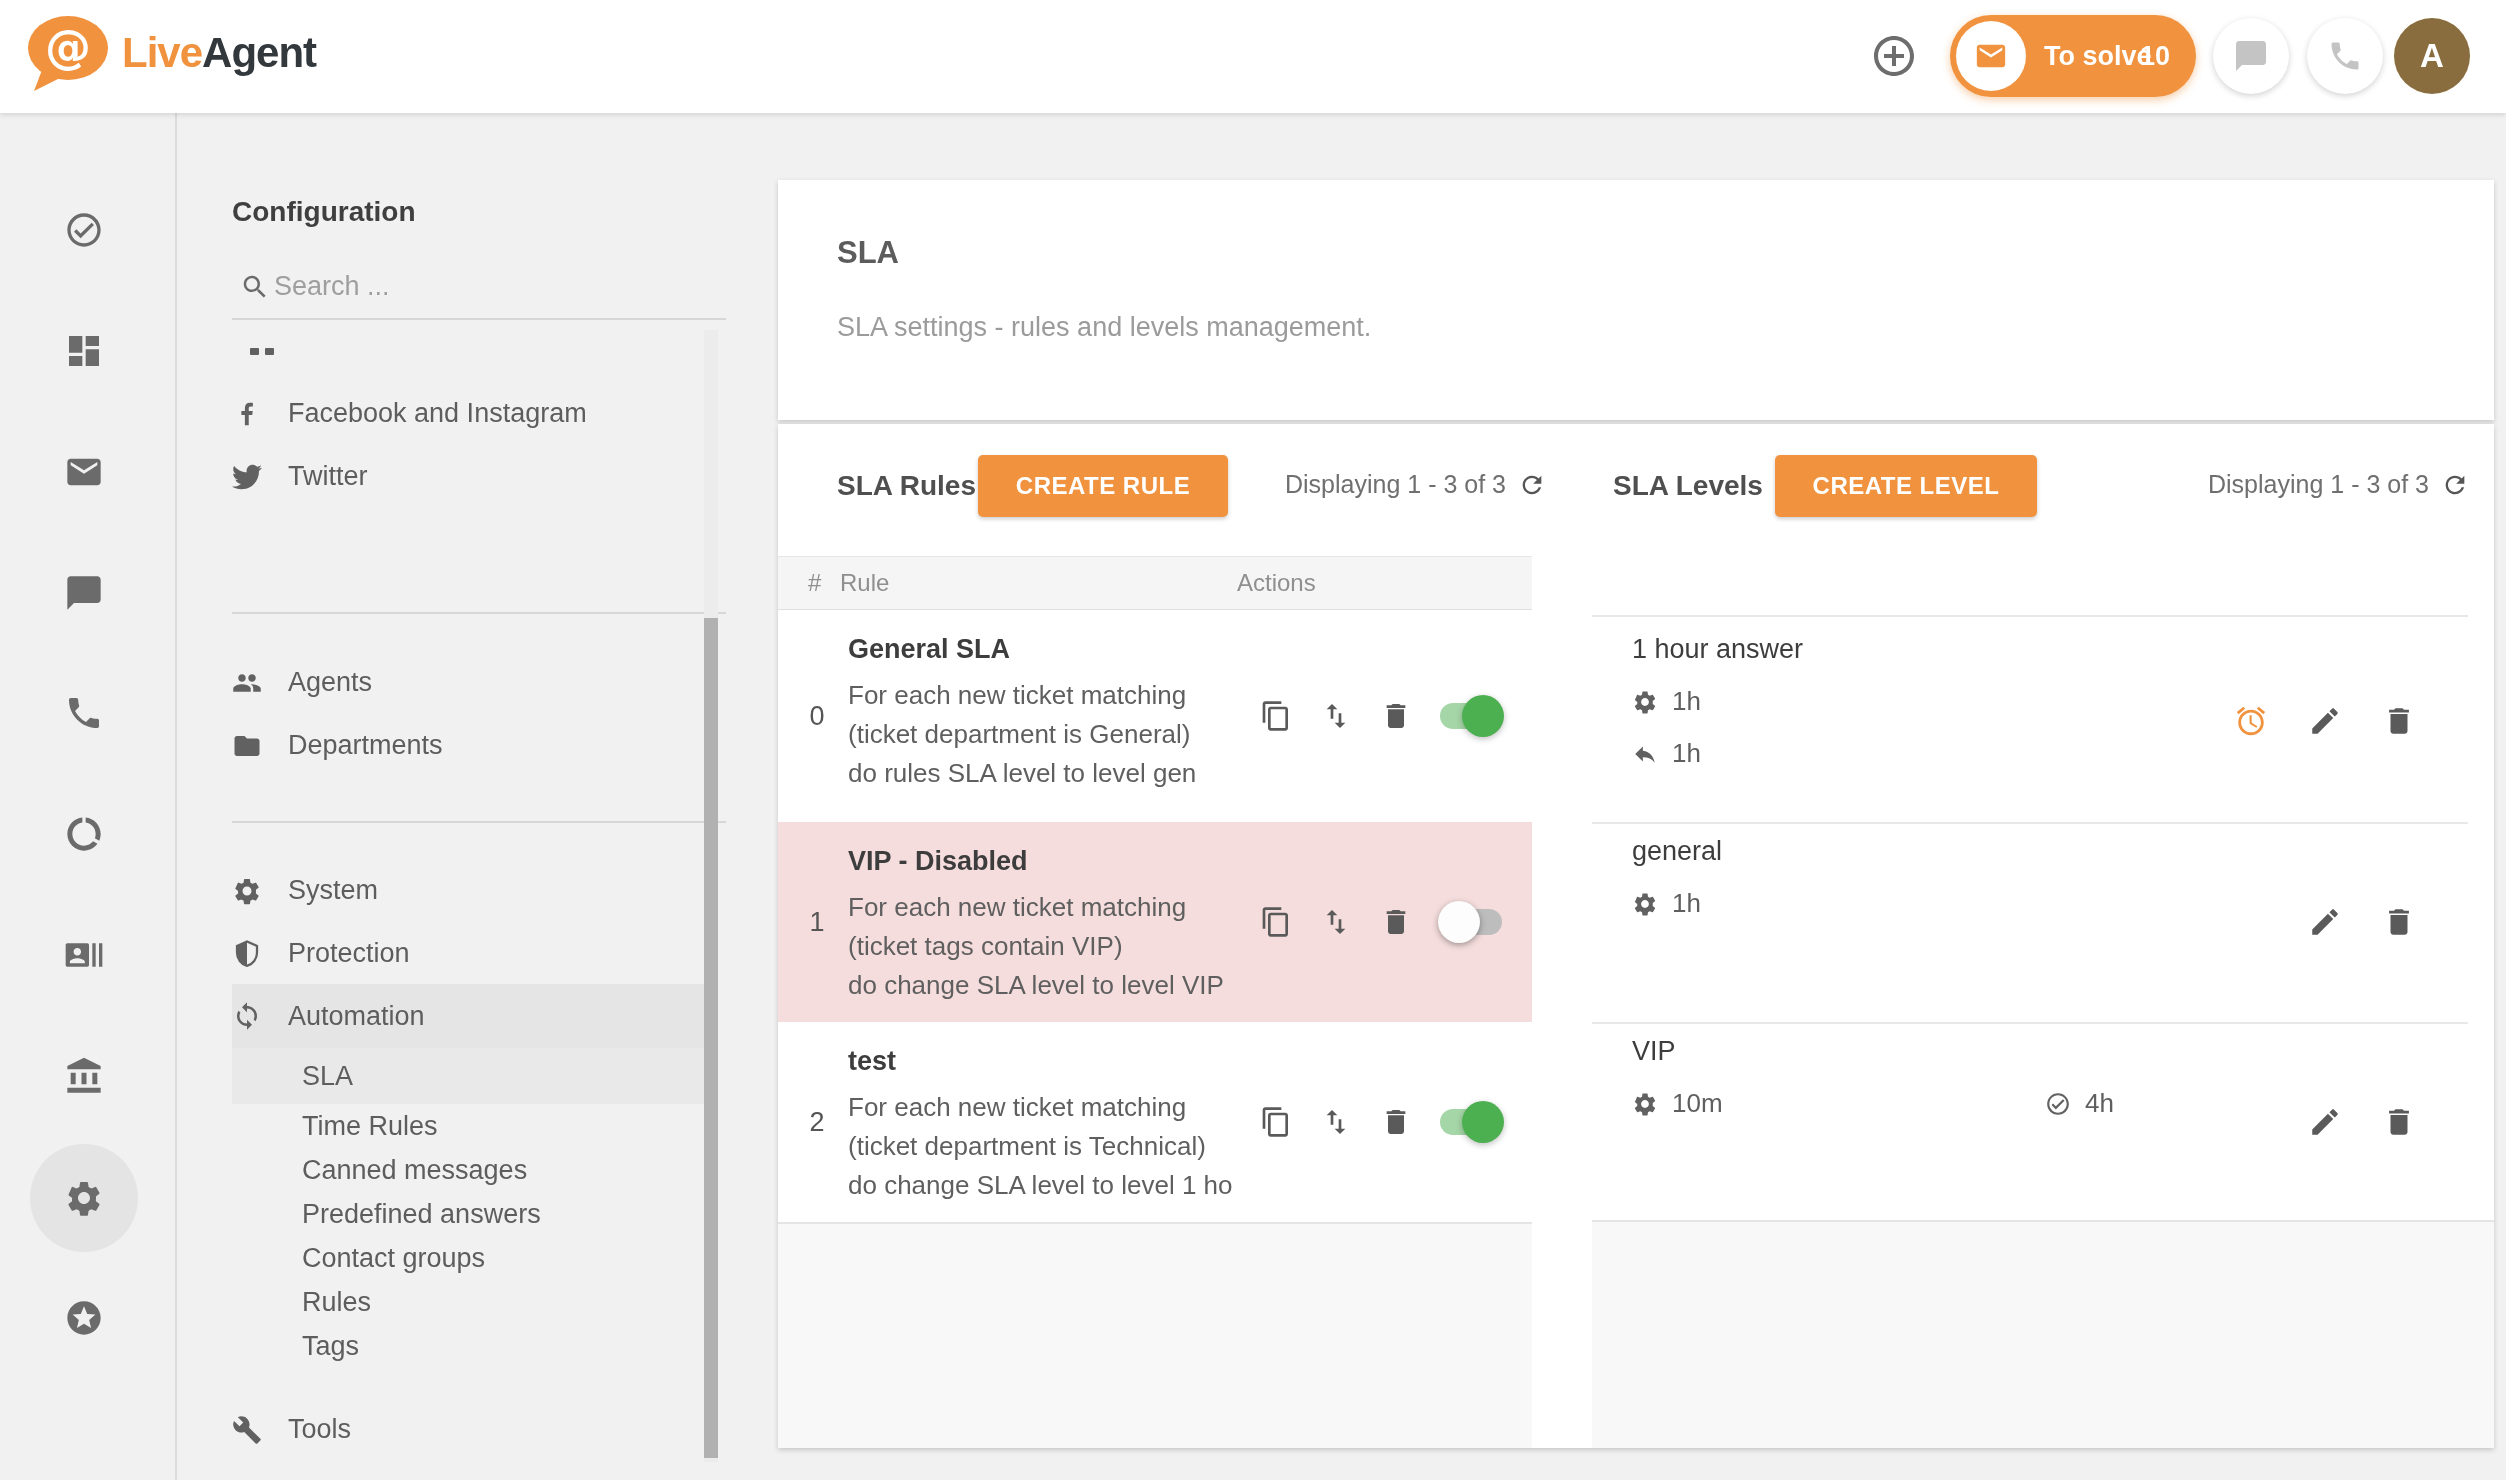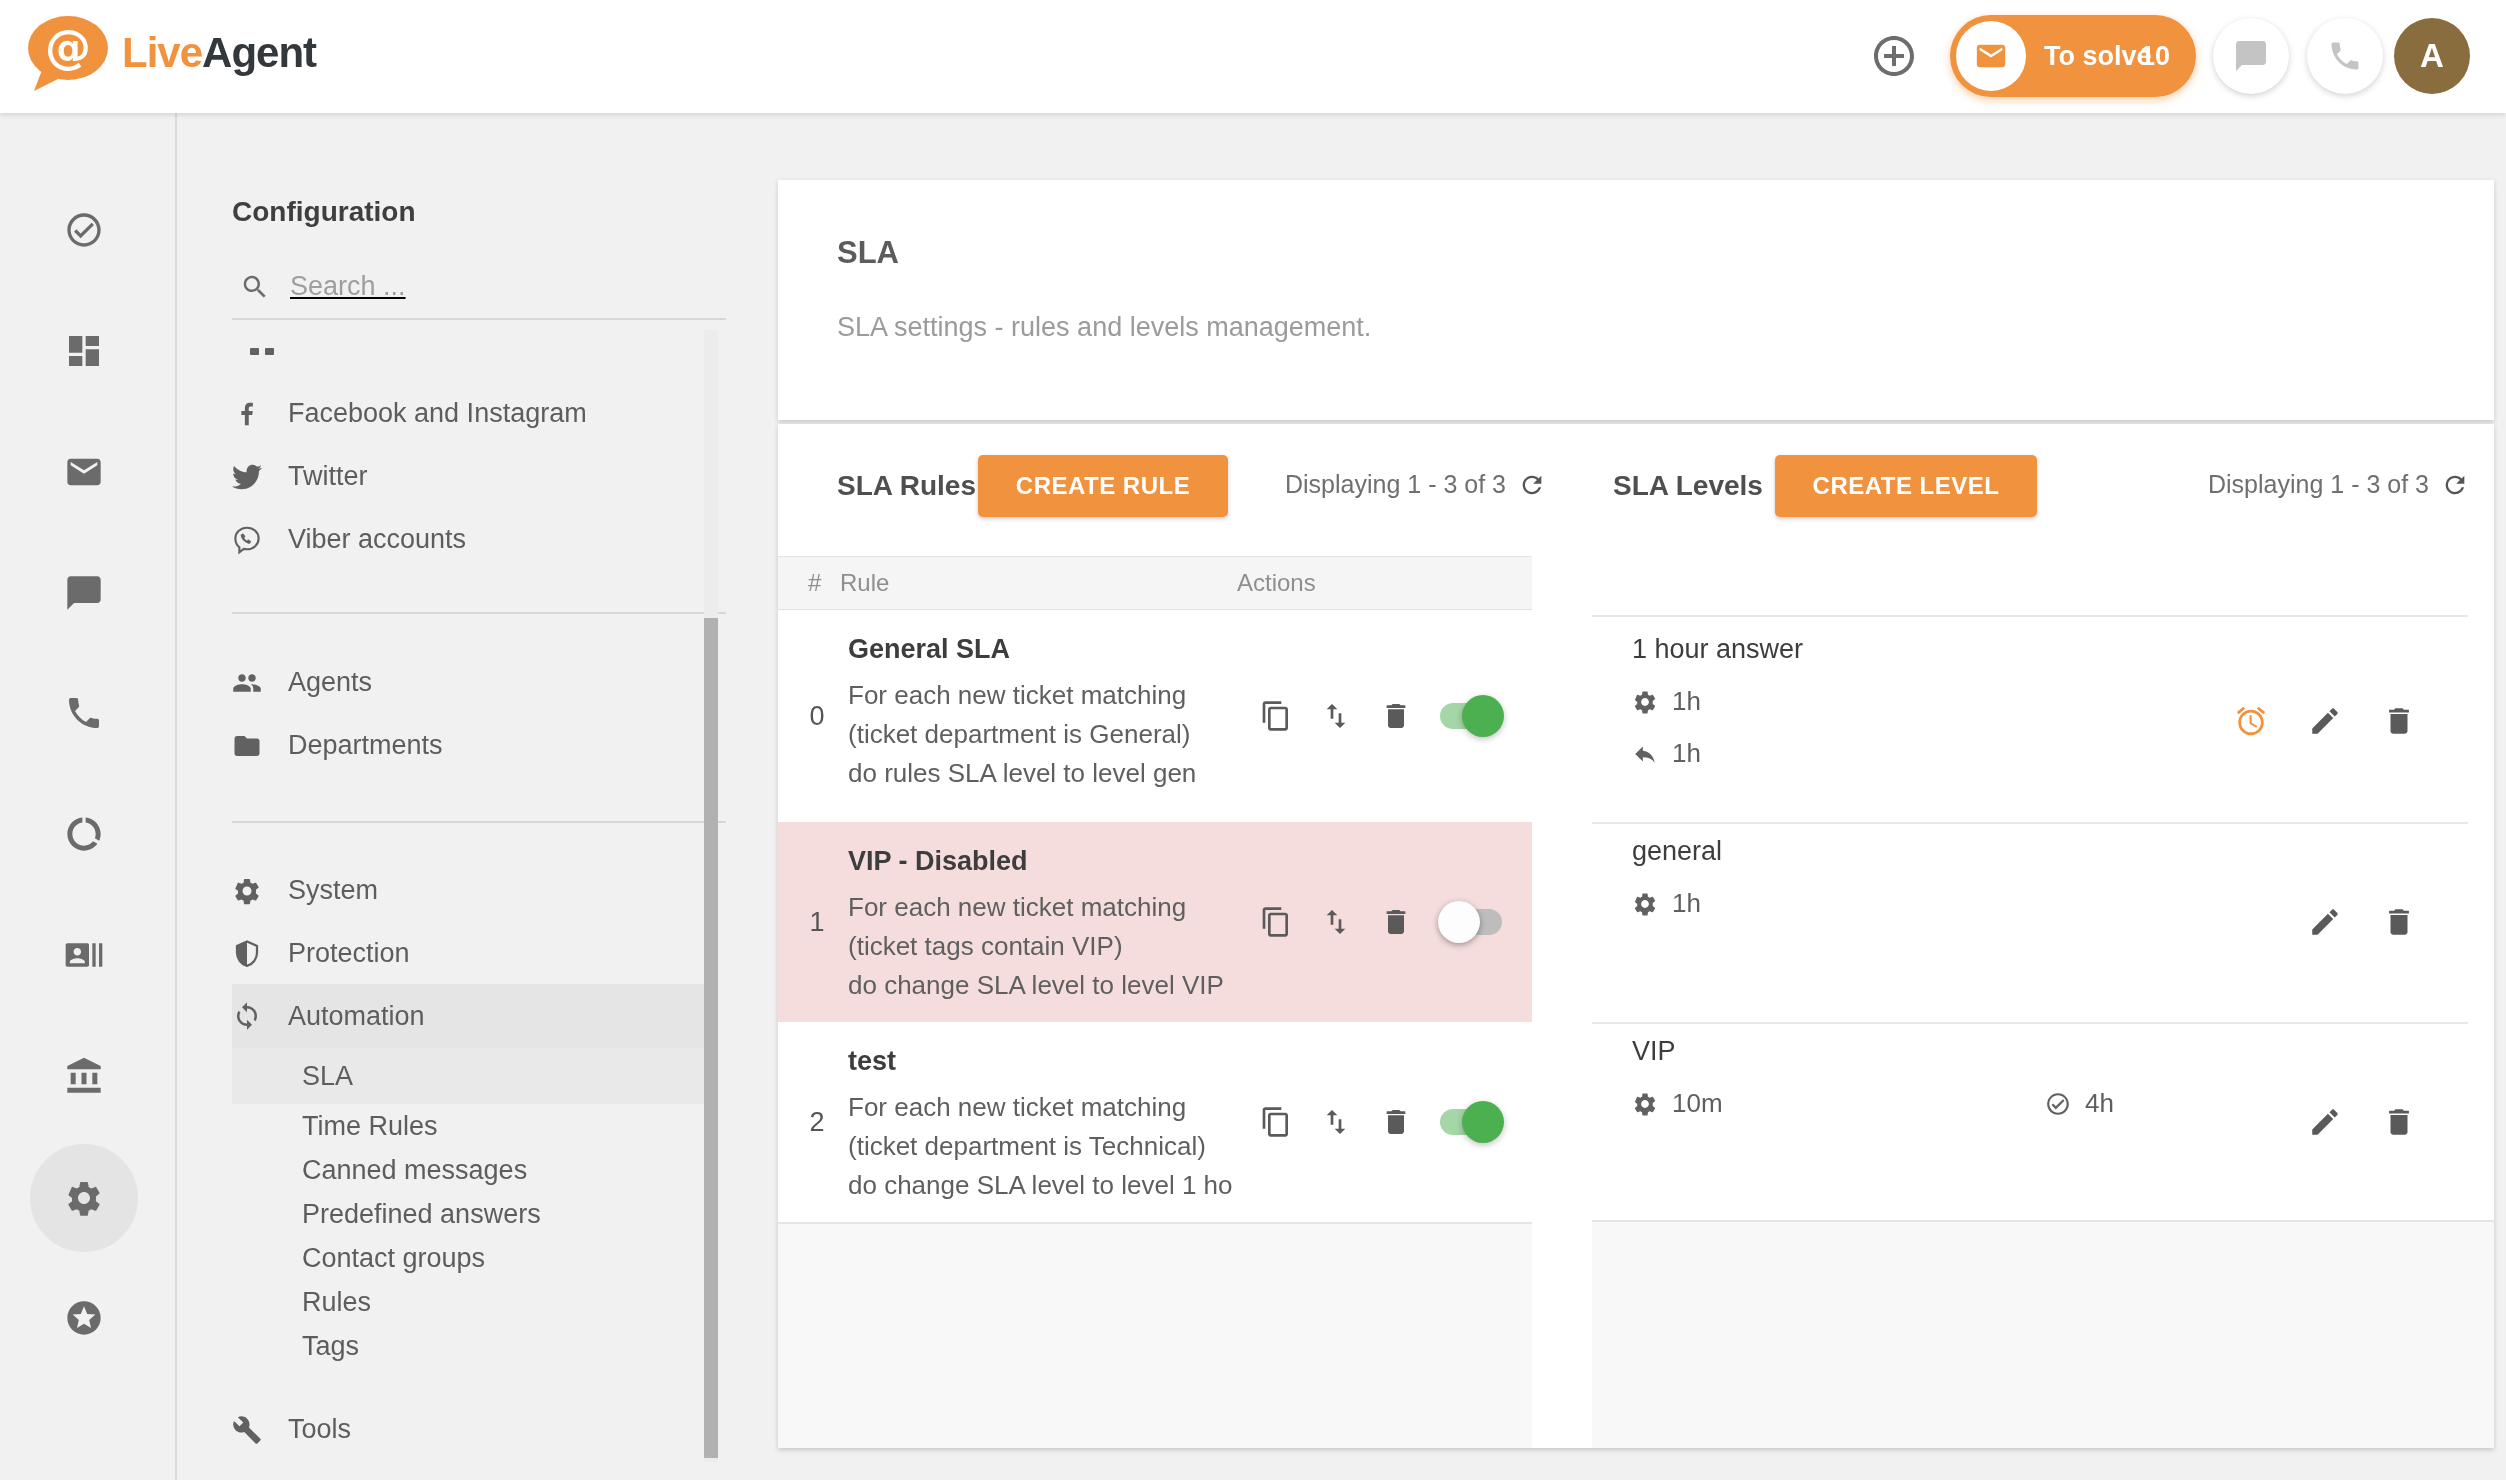--- a/index.html
+++ b/index.html
@@ -31,22 +31,22 @@
 
   
   .rail-border{position:absolute;left:175px;top:113px;width:2px;height:1367px;background:#dcdcdc;}
   .rail-ic{position:absolute;left:64px;width:40px;height:40px;color:#6b6b6b;cursor:pointer;}
   .rail-active-bg{position:absolute;left:30px;top:1144px;width:108px;height:108px;border-radius:50%;
           background:#e4e4e4;}
 
   
   .cfg-title{position:absolute;left:232px;top:196px;font-size:28px;font-weight:bold;color:#3f3f3f;}
   .cfg-search-ic{position:absolute;left:240px;top:272px;width:30px;height:30px;color:#6b6b6b;}
-  .cfg-search{position:absolute;left:288px;top:262px;width:380px;height:46px;border:none;outline:none;
-          background:transparent;font-family:"Liberation Sans",sans-serif;font-size:27px;color:#000000;text-decoration:underline;}
+  .cfg-search{position:absolute;left:272px;top:262px;width:380px;height:46px;border:none;outline:none;
+          background:transparent;font-family:"Liberation Sans",sans-serif;font-size:27px;color:#000000;}
   .cfg-search::placeholder{color:#9e9e9e;}
   .cfg-div{position:absolute;left:232px;width:494px;border-top:2px solid #d7d7d7;}
   .cfg-row{position:absolute;left:232px;width:472px;height:63px;display:flex;align-items:center;
           gap:26px;cursor:pointer;color:#5d5d5d;}
   .cfg-row .ci{width:30px;height:30px;color:#616161;flex:none;}
   .cfg-label{font-size:27px;white-space:nowrap;}
   .cfg-sub{position:absolute;left:232px;width:472px;height:44px;display:flex;align-items:center;
           padding-left:70px;box-sizing:border-box;cursor:pointer;color:#5d5d5d;}
   .hl-dark{background:#e5e5e5;}
   .hl-lite{background:#e9e9e9;}
@@ -286,26 +286,20 @@
         <use href="#i-facebook"></use>
       </svg>
     <span class="cfg-label">Facebook and Instagram</span>
   </div>
   <div class="cfg-row" style="top:445px">
     <svg class="ic ci">
         <use href="#i-twitter"></use>
       </svg>
     <span class="cfg-label">Twitter</span>
   </div>
-  <div class="cfg-row" style="top:508px">
-    <svg class="ic ci">
-        <use href="#i-viber"></use>
-      </svg>
-    <span class="cfg-label">Viber accounts</span>
-  </div>
 
   <div class="cfg-div" style="top:612px"></div>
 
   <div class="cfg-row" style="top:651px">
     <svg class="ic ci">
         <use href="#i-people"></use>
       </svg>
     <span class="cfg-label">Agents</span>
   </div>
   <div class="cfg-row" style="top:714px">

